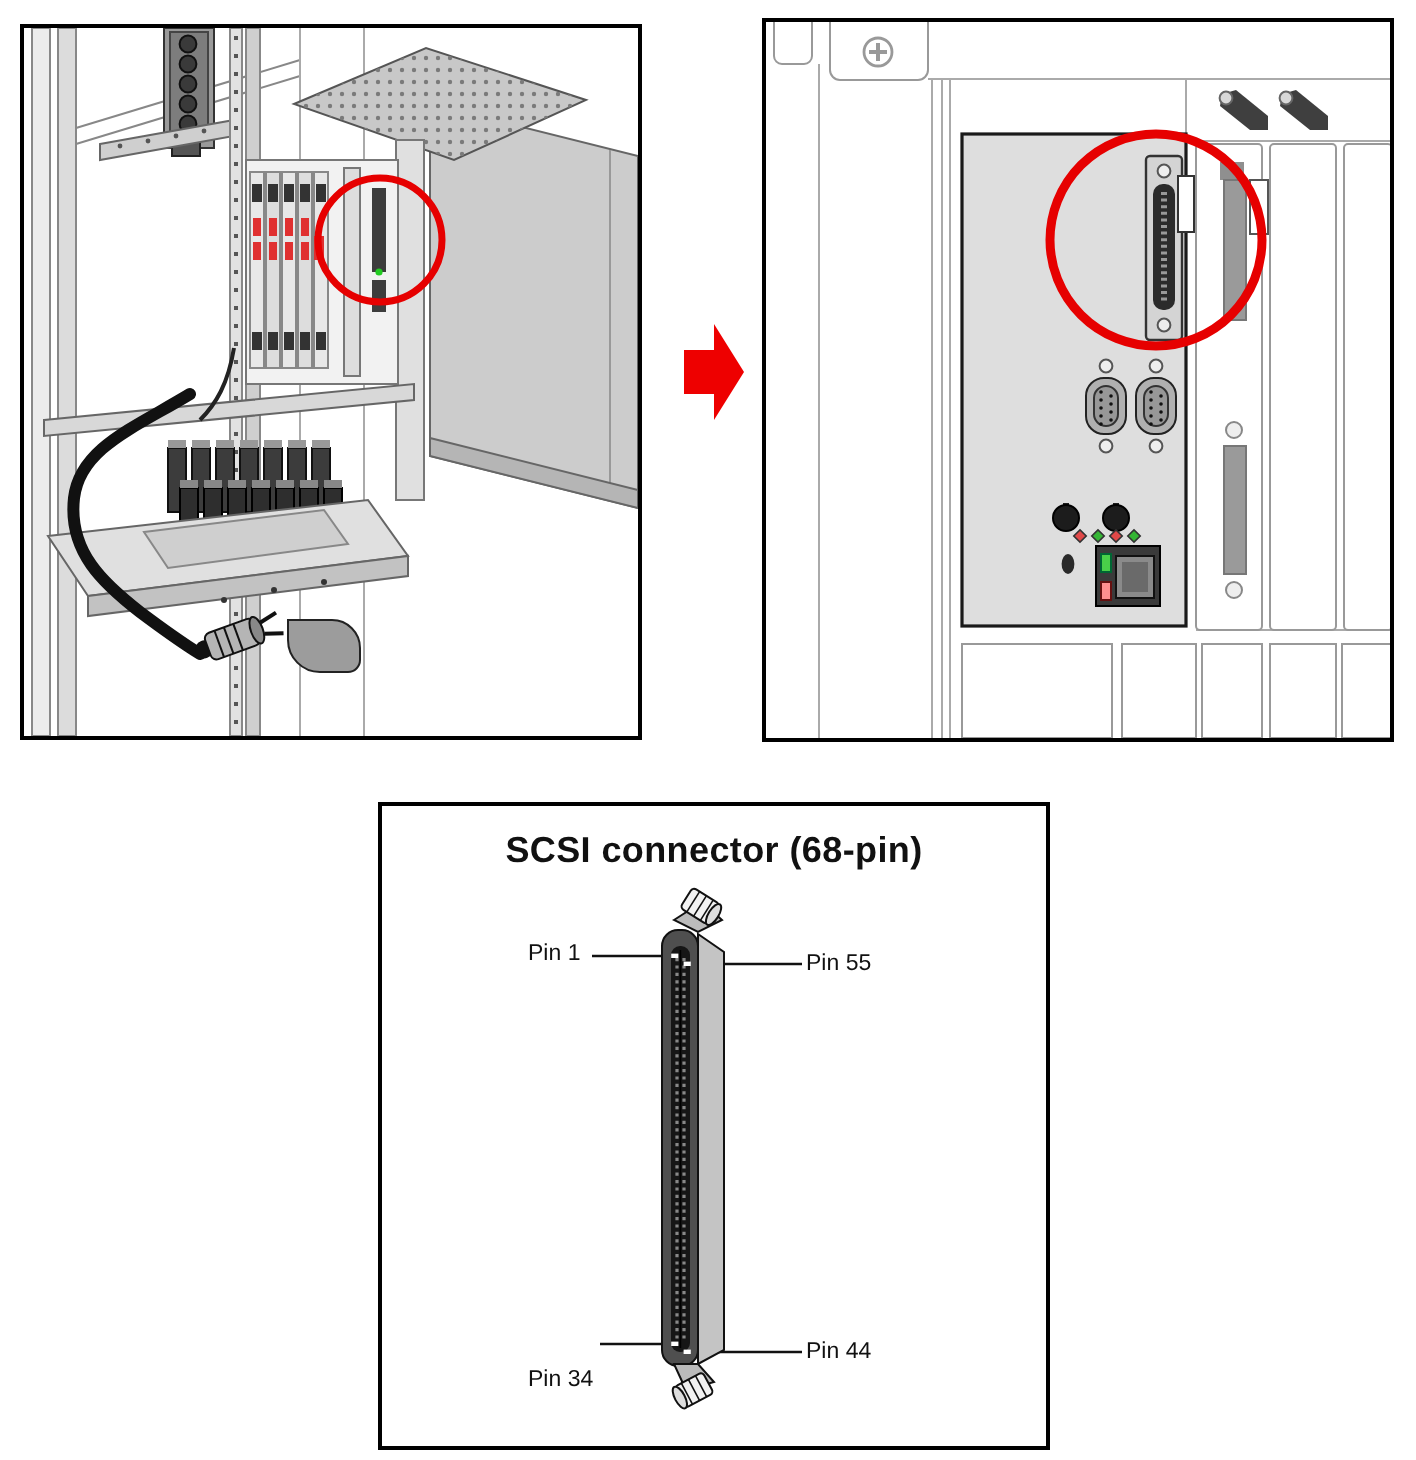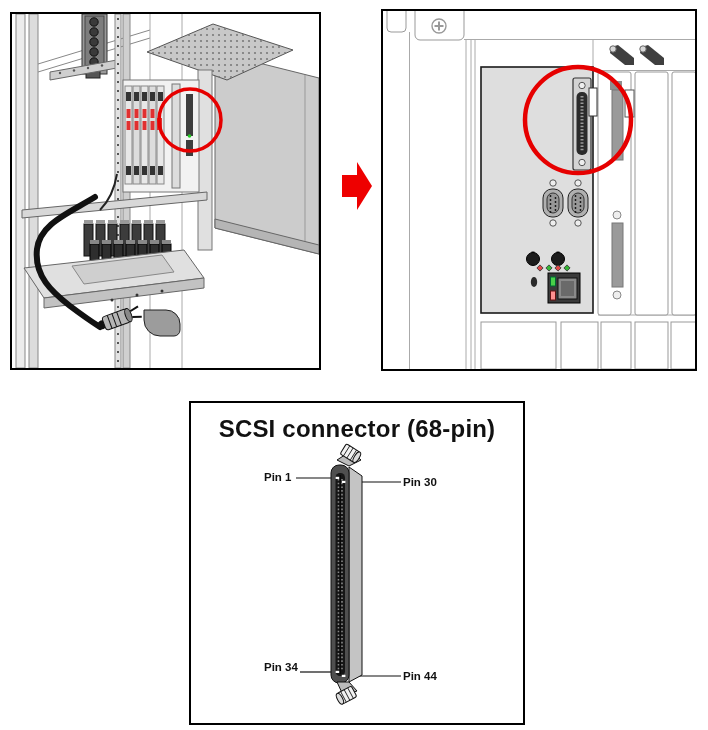--- a/index.html
+++ b/index.html
@@ -4,25 +4,25 @@
 <style>
   html,body{margin:0;padding:0;background:#ffffff;}
   body{font-family:"Liberation Sans", sans-serif;color:#111;}
   .canvas{position:relative;width:708px;height:730px;background:#fff;overflow:hidden;}
   .figbox{position:absolute;background:#fff;border:2px solid #000;box-sizing:border-box;}
   .fig-rack{left:10px;top:12px;width:311px;height:358px;}
   .fig-panel{left:381px;top:9px;width:316px;height:362px;}
   .fig-conn{left:189px;top:401px;width:336px;height:324px;}
   .arrow-wrap{position:absolute;left:338px;top:158px;width:44px;height:64px;}
   .fig-title{position:absolute;left:0;top:12px;width:100%;text-align:center;
-             font-size:24px;font-weight:bold;letter-spacing:0.2px;}
-  .pin-label{position:absolute;font-size:11.5px;white-space:nowrap;font-weight:bold;}
+             font-size:18px;font-weight:bold;letter-spacing:0.2px;}
+  .pin-label{position:absolute;font-size:11.5px;white-space:nowrap;}
   .pl-1{left:73px;top:68px;}
   .pl-35{left:212px;top:73px;}
-  .pl-34{left:73px;top:258px;}
+  .pl-34{left:73px;top:281px;}
   .pl-68{left:212px;top:267px;}
   svg{display:block;}
 </style>
 </head>
 <body>
 
 <div class="canvas">
 
   <div class="figbox fig-rack">
     <svg width="307" height="354" viewBox="0 0 307 354">
@@ -370,18 +370,18 @@
           <rect x="-8" y="-6" width="16" height="12" rx="2" fill="#f2f2f2" stroke="#111"></rect>
           <line x1="-4" y1="-6" x2="-4" y2="6" stroke="#111" stroke-width="0.8"></line>
           <line x1="0" y1="-6" x2="0" y2="6" stroke="#111" stroke-width="0.8"></line>
           <line x1="4" y1="-6" x2="4" y2="6" stroke="#111" stroke-width="0.8"></line>
           <ellipse cx="-8" cy="0" rx="2.5" ry="6" fill="#ddd" stroke="#111"></ellipse>
         </g>
       </g>
     </svg>
 
     <span class="pin-label pl-1">Pin 1</span>
-    <span class="pin-label pl-35">Pin 30</span>
+    <span class="pin-label pl-35">Pin 55</span>
     <span class="pin-label pl-34">Pin 34</span>
     <span class="pin-label pl-68">Pin 44</span>
   </div>
 
 </div>
 
 </body></html>

